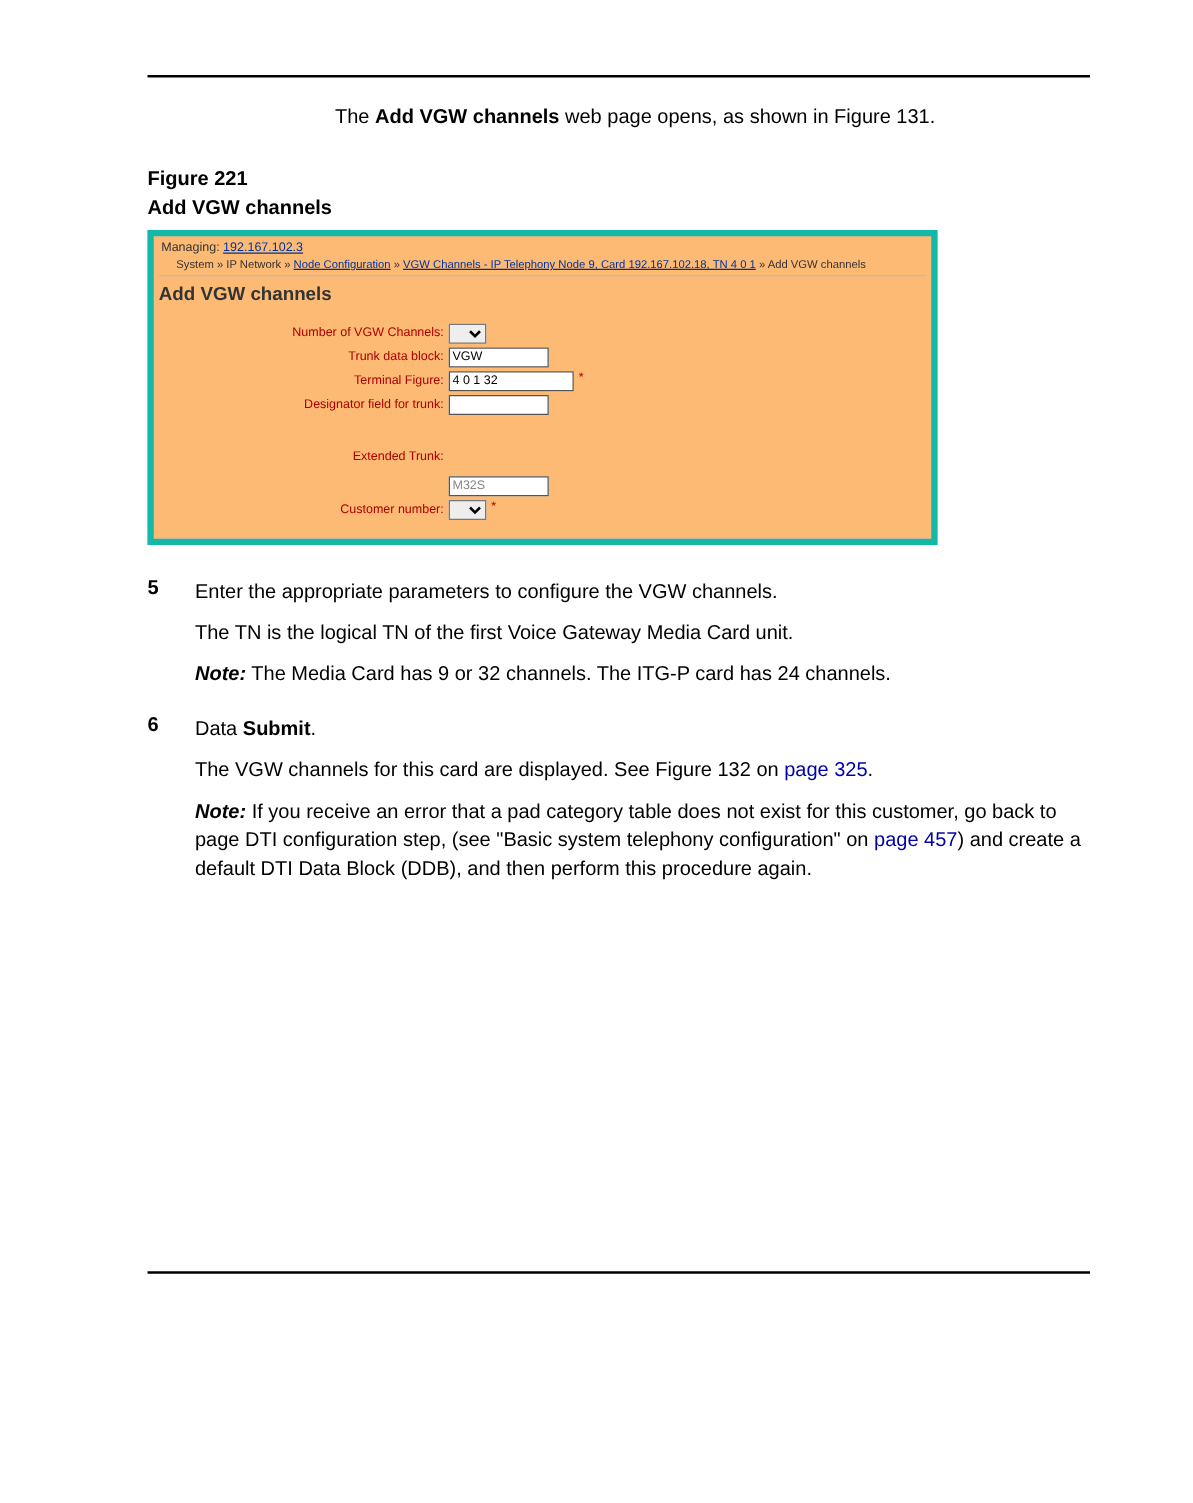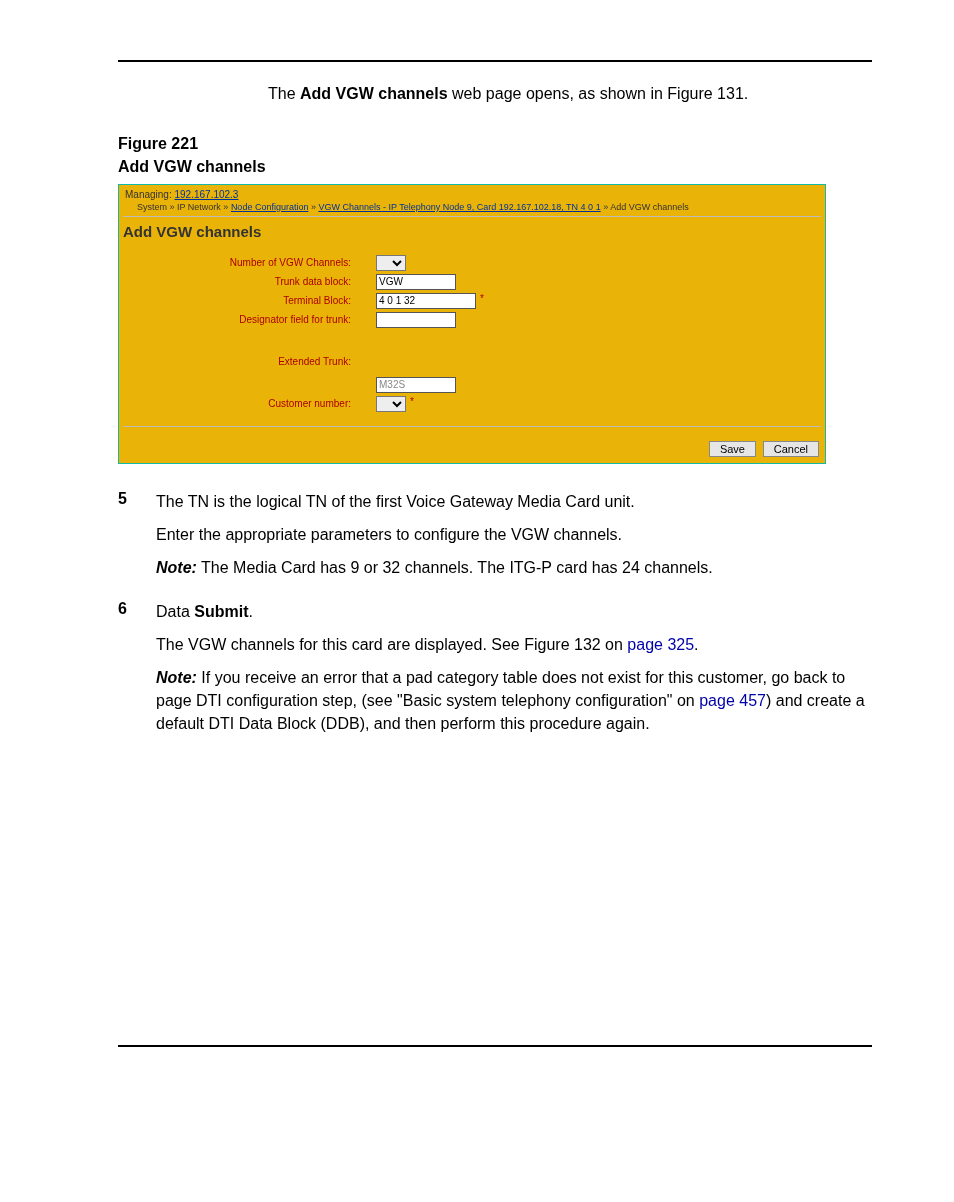--- a/index.html
+++ b/index.html
@@ -5,29 +5,29 @@
   * { box-sizing: border-box; margin: 0; padding: 0; }
   html, body { width: 954px; height: 1202px; background: #fff; font-family: Arial, Helvetica, sans-serif; color: #000; }
   .page { padding: 60px 82px 50px 118px; }
   hr.topline, hr.bottomline { border: none; border-top: 2px solid #000; }
   hr.bottomline { margin-top: 300px; }
   .content { padding: 20px 0 0 0; }
   .intro { font-size: 16px; line-height: 1.45; margin: 0 0 28px 150px; }
   .intro .bold { font-weight: bold; }
   .figcap { font-size: 16px; font-weight: bold; line-height: 1.4; margin-bottom: 6px; }
   
-  .shot { border: 1px solid #14b8a6; width: 708px; background: #eab308; margin-left: 0; }
+  .shot { border: 5px solid #14b8a6; width: 632px; background: #fdba74; margin-left: 0; }
   .shot-inner { font-family: Arial, sans-serif; font-size: 10px; }
   .mng { padding: 4px 6px 2px 6px; font-size: 10px; color: #333; }
   .mng a { color: #003399; text-decoration: underline; }
   .crumbs { padding: 0 6px 4px 18px; font-size: 9px; color: #333; }
   .crumbs a { color: #003399; text-decoration: underline; }
   .sep { border-top: 1px solid #bbb; margin: 0 4px; }
   .formtitle { font-size: 15px; font-weight: bold; color: #333; padding: 6px 4px 12px 4px; }
-  .formrow { display: flex; align-items: center; margin: 3px 0; font-size: 10px; color: #c00; gap: 21px; }
+  .formrow { display: flex; align-items: center; margin: 3px 0; font-size: 10px; color: #c00; }
   .formrow .lbl { width: 236px; text-align: right; padding-right: 4px; color: #a00; }
   .formrow .ctrl { display: flex; align-items: flex-start; }
   .formrow select { font-size: 10px; height: 16px; border: 1px solid #777; background: #eee; }
   .formrow select.tiny { width: 30px; }
   .formrow input[type=text] { font-size: 10px; height: 16px; border: 1px solid #555; background: #fff; padding: 0 2px; }
   .formrow .star { color: #a00; margin-left: 4px; font-size: 10px; }
   .btnrow { text-align: right; padding: 14px 6px 6px 6px; }
   .btnrow button { font-size: 11px; padding: 1px 10px; border: 1px solid #888; background: #e6e6e6; margin-left: 4px; }
   
   .steps { margin-top: 26px; }
@@ -74,21 +74,21 @@
         </div>
 
         <div class="formrow">
           <div class="lbl">Trunk data block:</div>
           <div class="ctrl">
               <input type="text" style="width: 80px;" value="VGW">
             </div>
         </div>
 
         <div class="formrow">
-          <div class="lbl">Terminal Block:</div>
+          <div class="lbl">Terminal Figure:</div>
           <div class="ctrl">
               <input type="text" style="width: 100px;" value="4 0 1 32">
               <span class="star">*</span>
             </div>
         </div>
 
         <div class="formrow">
           <div class="lbl">Designator field for trunk:</div>
           <div class="ctrl">
               <input type="text" style="width: 80px;">
@@ -104,33 +104,29 @@
 
         <div class="formrow">
           <div class="lbl">Customer number:</div>
           <div class="ctrl">
               <select class="tiny"><option></option></select>
               <span class="star">*</span>
             </div>
         </div>
 
         <div class="sep" style="margin-top:14px"></div>
-        <div class="btnrow">
-          <button>Save</button>
-          <button>Cancel</button>
-        </div>
       </div>
     </div>
 
     <div class="steps">
       <div class="step">
         <div class="num">5</div>
         <div class="txt">
+          <p>Enter the appropriate parameters to configure the VGW channels.</p>
           <p>The TN is the logical TN of the first Voice Gateway Media Card unit.</p>
-          <p>Enter the appropriate parameters to configure the VGW channels.</p>
           <p><span class="ital">Note:</span><span>  The Media Card has 9 or 32 channels. The ITG-P card has 24 channels.</span></p>
         </div>
       </div>
 
       <div class="step">
         <div class="num">6</div>
         <div class="txt">
           <p><span>Data </span><span class="bold">Submit</span><span>.</span></p>
           <p><span>The VGW channels for this card are displayed. See Figure 132 on </span><span class="lnk">page 325</span><span>.</span></p>
           <p><span class="ital">Note:</span><span>  If you receive an error that a pad category table does not exist for this customer, go back to page DTI configuration step, (see "Basic system telephony configuration" on </span><span class="lnk">page 457</span><span>) and create a default DTI Data Block (DDB), and then perform this procedure again.</span></p>

